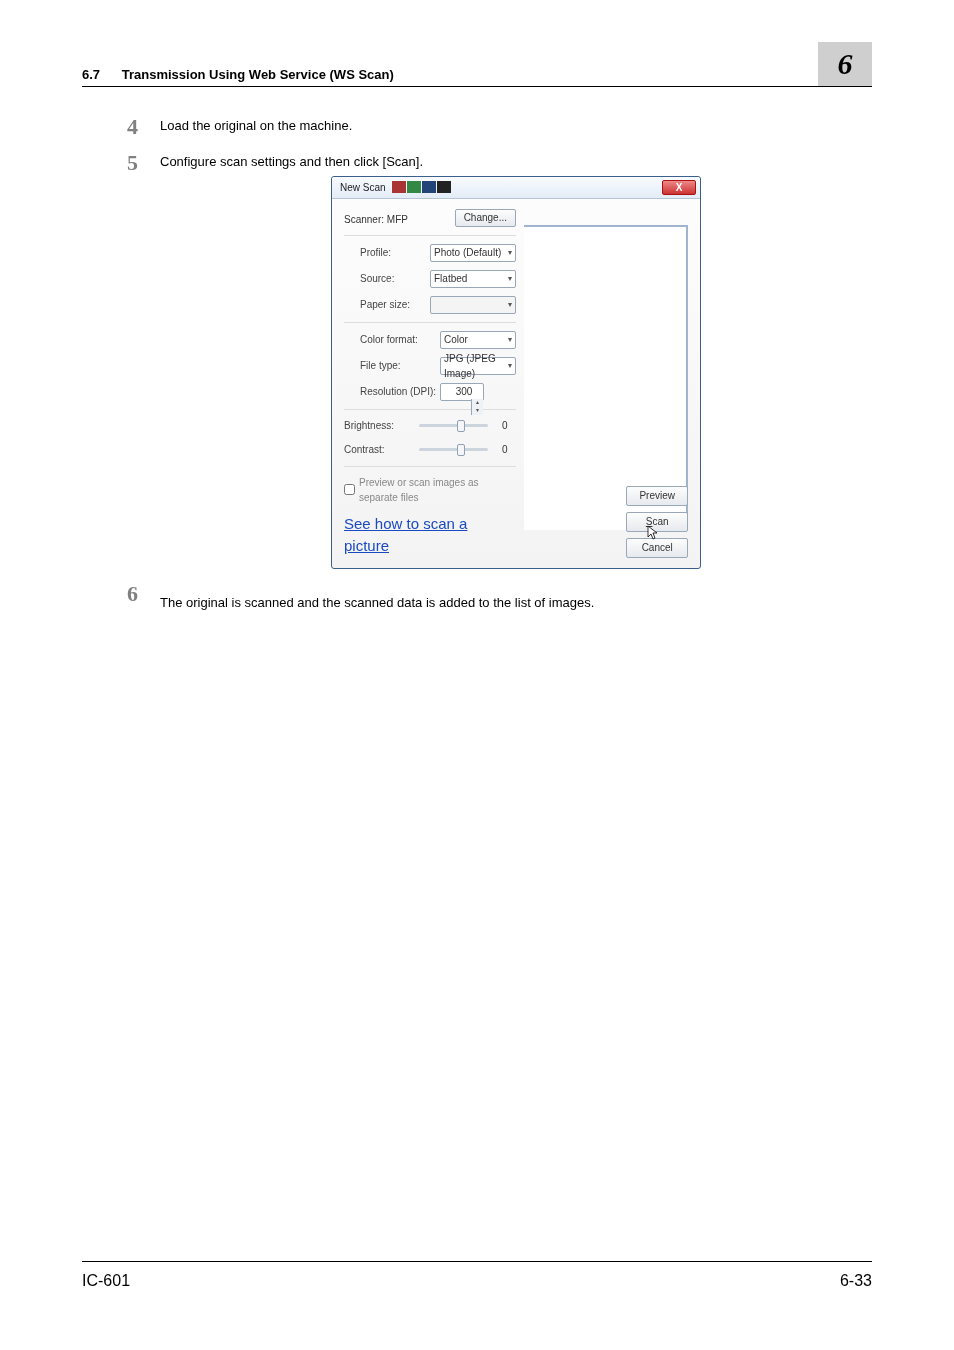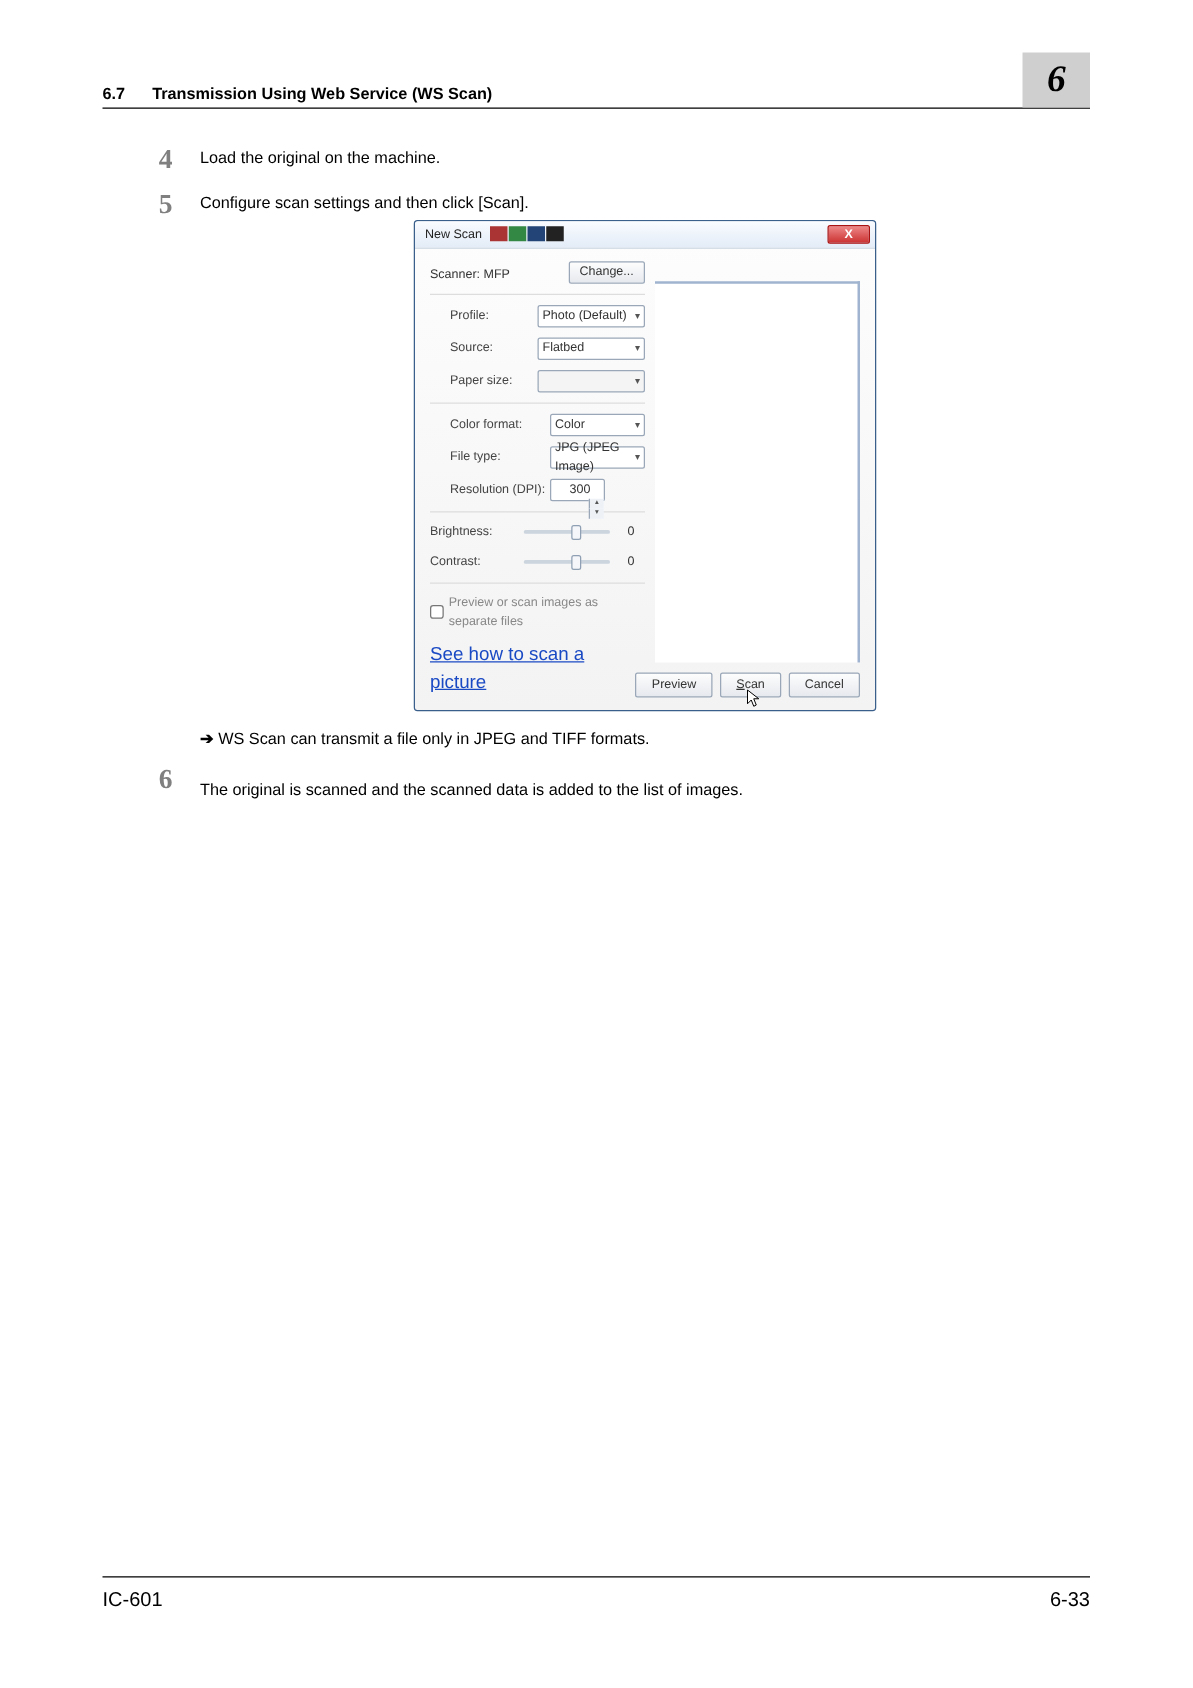--- a/index.html
+++ b/index.html
@@ -253,21 +253,21 @@
 
             <div class="chk-row">
               <input type="checkbox" style="">
               <span>Preview or scan images as separate files</span>
             </div>
             <a href="#" class="link">See how to scan a picture</a>
           </div>
 
           <div class="right-col">
             <div class="preview-area"></div>
-            <div class="btn-row" style="position:absolute;bottom:0;right:0;">
+            <div class="btn-row" style="position:absolute;bottom:0;right:0;flex-direction:column;">
               <div class="btn">
                 <span>Preview</span>
               </div>
               <div class="btn" style="position:relative;">
                 <span><u>S</u><span>can</span></span>
                 <div class="cursor" style="left:20px;top:12px;">
                   <svg width="12" height="16" viewBox="0 0 12 16">
                       <path d="M1 1 L1 12 L4 9 L6 14 L8 13 L6 8 L10 8 Z" fill="#fff" stroke="#000" stroke-width="0.8"></path>
                     </svg>
                 </div>
@@ -275,24 +275,20 @@
               <div class="btn">
                 <span>Cancel</span>
               </div>
             </div>
           </div>
         </div>
       </div>
     </div>
   </div>
 
-  <div class="arrow-line">
-    <span class="arr">➔</span>
-    <span>WS Scan can transmit a file only in JPEG and TIFF formats.</span>
-  </div>
 
   <div class="step">
     <div class="step-num">6</div>
     <div class="step-body">
       <div class="sub-line">The original is scanned and the scanned data is added to the list of images.</div>
     </div>
   </div>
 </div>
 
 <div class="footer-line">

